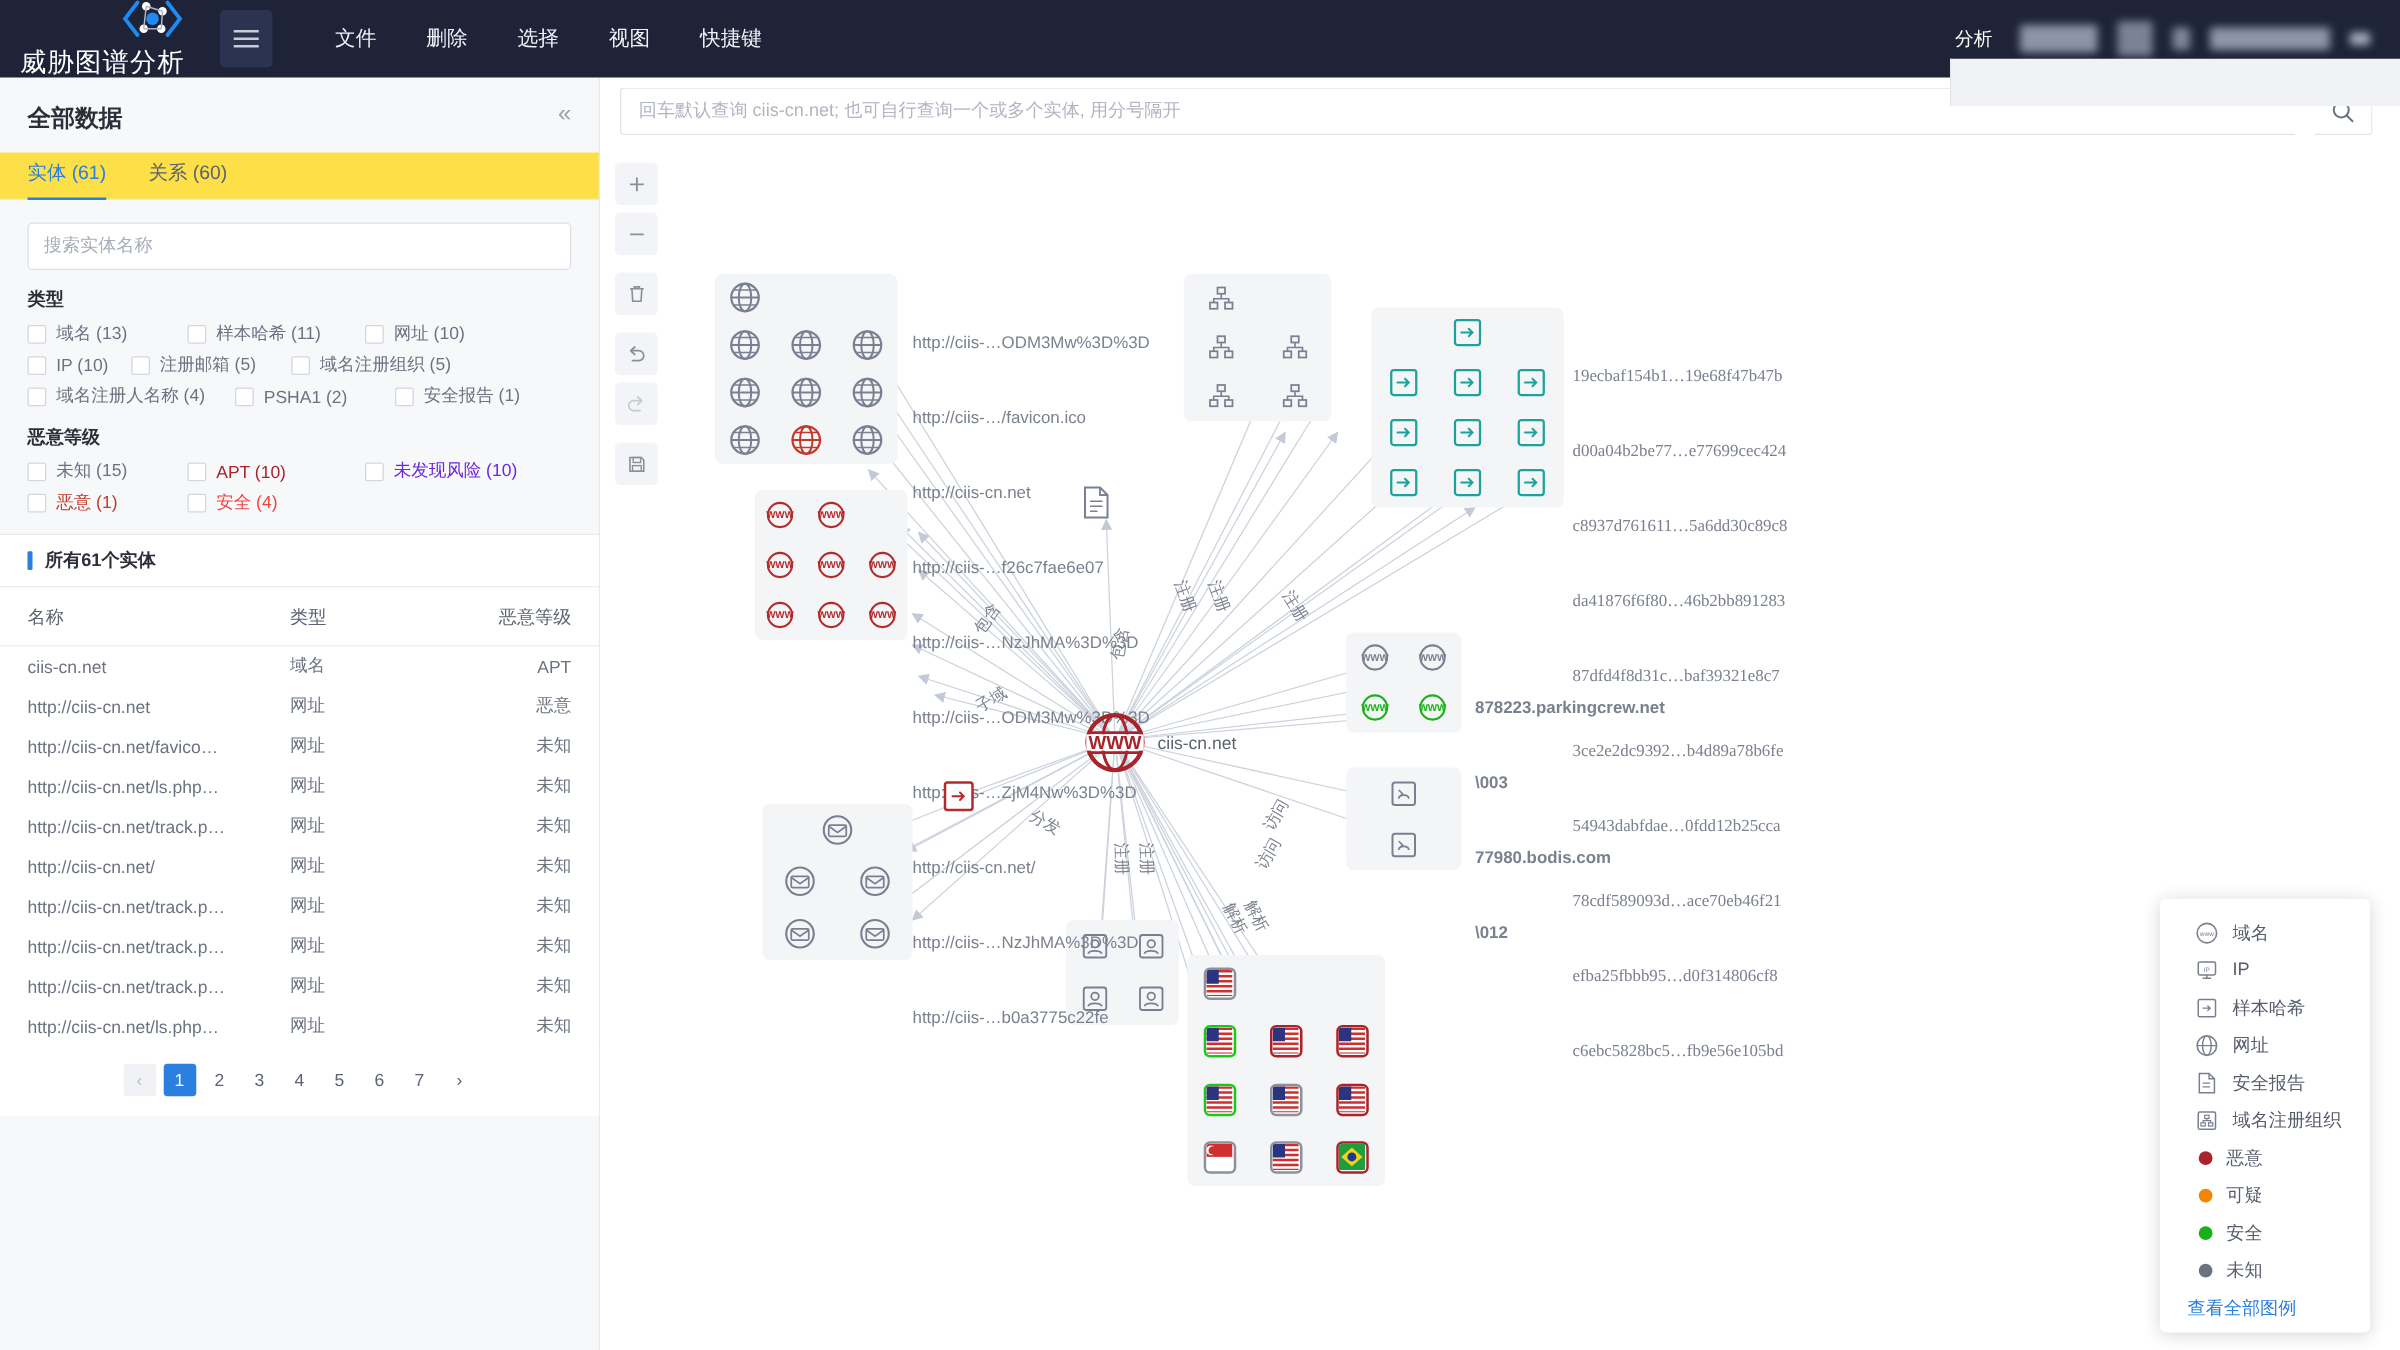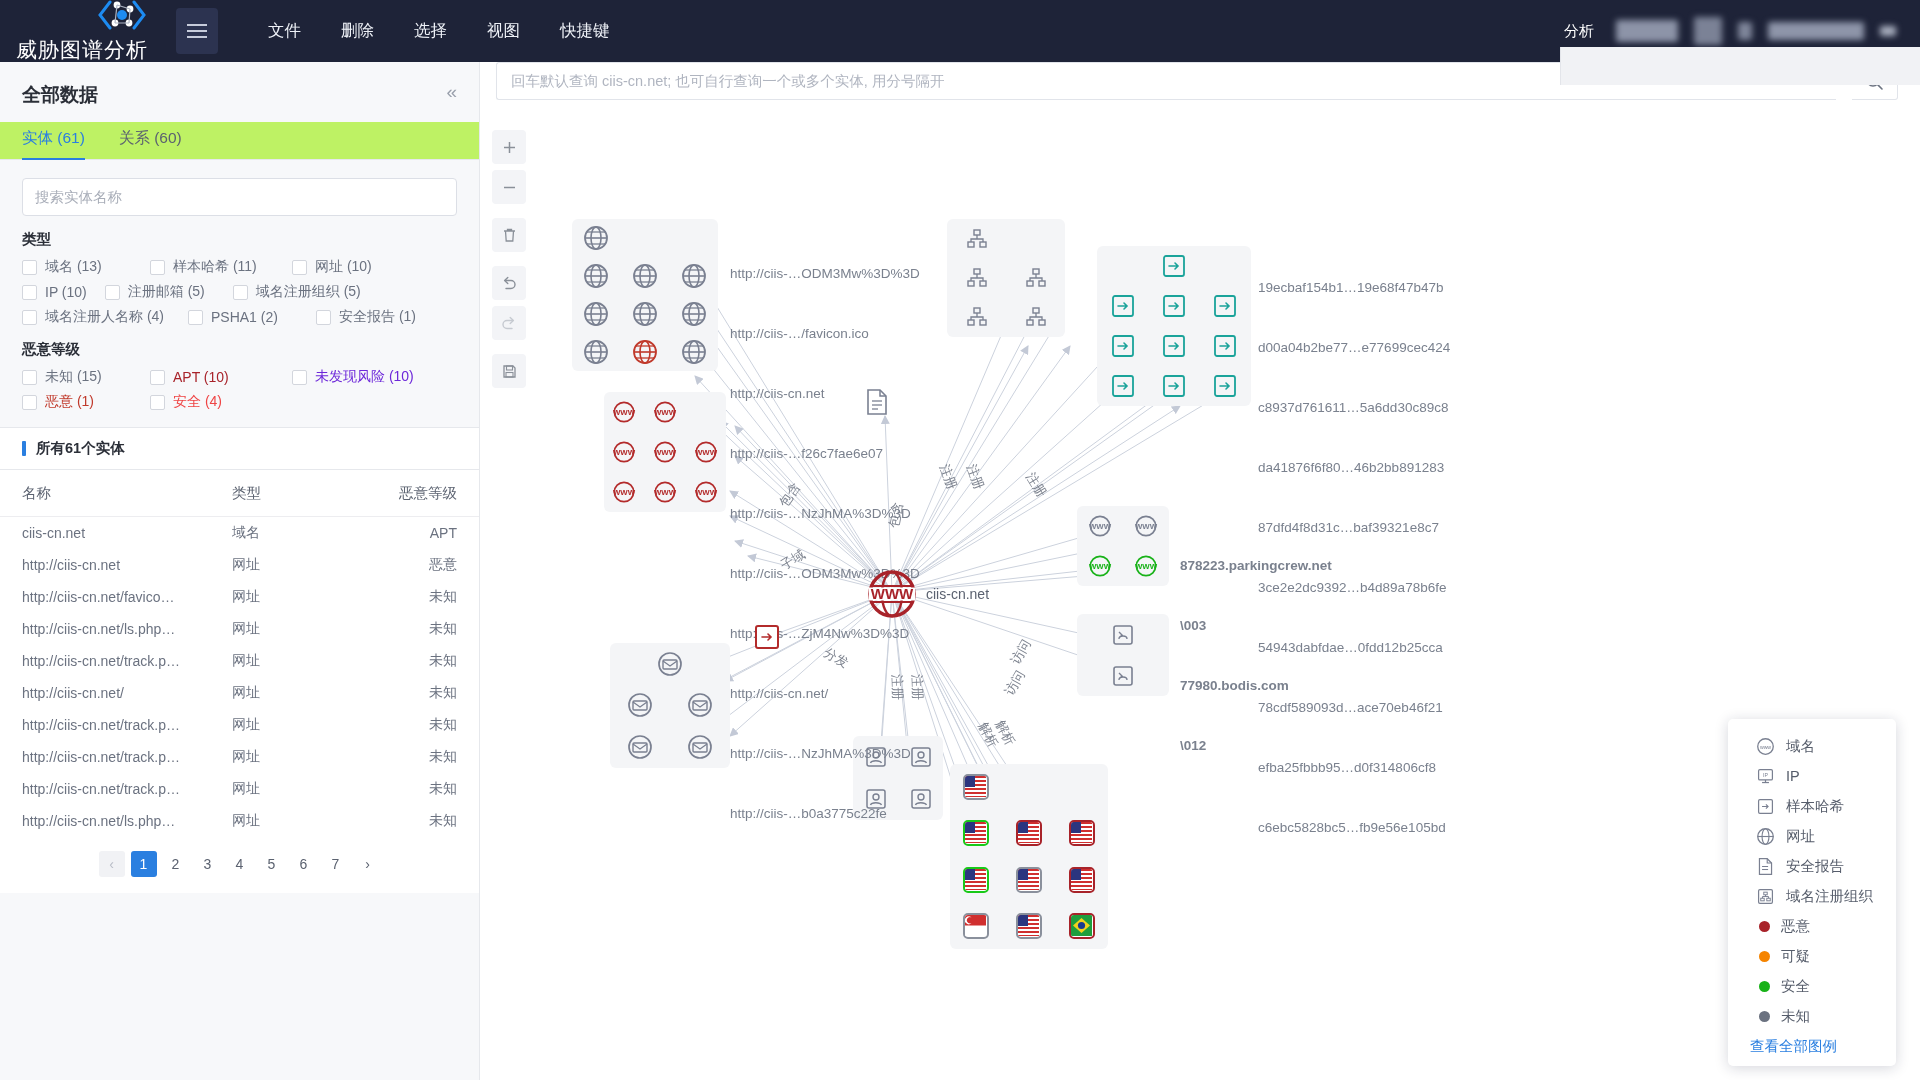--- a/index.html
+++ b/index.html
@@ -47,21 +47,21 @@
   .body { flex: 1; display: flex; min-height: 0; position: relative; }
 
   
   .sidebar {
     width: 480px; flex: 0 0 480px; background: #f7f8fa;
     border-right: 1px solid #e6e8ec; display: flex; flex-direction: column; min-height: 0;
   }
   .sb-head { padding: 20px 22px 0 22px; display: flex; align-items: flex-start; }
   .sb-title { font-size: 19px; font-weight: bold; color: #2b2f38; }
   .sb-collapse { margin-left: auto; color: #9aa0ac; font-size: 19px; cursor: pointer; line-height: 1; }
-  .sb-tabs { display: flex; padding: 0 22px; gap: 34px; border-bottom: 1px solid #e6e8ec; margin-top: 14px; background:#bef264;}
+  .sb-tabs { display: flex; padding: 0 22px; gap: 34px; border-bottom: 1px solid #e6e8ec; margin-top: 14px; background:#fde047;}
   .sb-tab { font-size: 15.5px; padding: 6px 0 10px 0; color: #5b6270; cursor: pointer; position: relative; }
   .sb-tab.active { color: #2a7fe0; }
   .sb-tab.active::after {
     content: ""; position: absolute; left: 0; right: 0; bottom: -1px; height: 2.5px; background: #2a7fe0;
   }
   .sb-search { padding: 18px 22px 0 22px; }
   .sb-search input {
     width: 100%; height: 38px; border: 1px solid #dcdfe6; border-radius: 4px;
     padding: 0 12px; font-size: 14.5px; color: #5b6270; background: #fff;
     font-family: "Liberation Sans", sans-serif;
@@ -97,21 +97,21 @@
   .pg {
     min-width: 26px; height: 26px; display: flex; align-items: center; justify-content: center;
     font-size: 14px; color: #5b6270; border-radius: 3px; cursor: pointer; padding: 0 6px;
   }
   .pg.active { background: #2a7fe0; color: #fff; }
   .pg.arrow { background: #f1f2f5; color: #b9bdc7; }
   .pg.arrow.next { background: transparent; color: #5b6270; }
 
   
   .main { flex: 1; display: flex; flex-direction: column; min-width: 0; background: #fff; position: relative; }
-  .searchbar { height: 54px; display: flex; align-items: flex-start; padding: 0 22px 0 16px; gap: 16px; }
+  .searchbar { height: 54px; display: flex; align-items: center; padding: 0 22px 0 16px; gap: 16px; }
   .searchbar input {
     flex: 1; height: 38px; border: 1px solid #e1e4ea; border-right: none; border-radius: 3px 0 0 3px;
     padding: 0 14px; font-size: 14.5px; color: #5b6270; font-family: "Liberation Sans", sans-serif;
   }
   .searchbar input::placeholder { color: #b0b5c0; }
   .search-btn {
     width: 46px; height: 38px; border: 1px solid #e1e4ea; border-left: none; border-radius: 0 3px 3px 0;
     background: #fff; display: flex; align-items: center; justify-content: center; cursor: pointer;
   }
   .canvas { flex: 1; position: relative; overflow: hidden; background: #fff; }
@@ -752,21 +752,21 @@
               </svg>
             </span>
           <span class="node-ic" style="grid-area:4/3">
               <svg width="26" height="26" viewBox="0 0 26 26">
                 <rect x="3" y="3" width="20" height="20" rx="2" stroke="#1aa39a" stroke-width="1.8" fill="none"></rect>
                 <path d="M8 13h9M14 10l3 3-3 3" stroke="#1aa39a" stroke-width="1.6" fill="none" stroke-linecap="round"></path>
               </svg>
             </span>
         </div>
 
-        <div class="txtblock" style="left:778px;top:122px;">
+        <div class="txtblock" style="left:778px;top:135px;font-family:Liberation Serif, serif;">
           <div>19ecbaf154b1…19e68f47b47b</div>
           <div>d00a04b2be77…e77699cec424</div>
           <div>c8937d761611…5a6dd30c89c8</div>
           <div>da41876f6f80…46b2bb891283</div>
           <div>87dfd4f8d31c…baf39321e8c7</div>
           <div>3ce2e2dc9392…b4d89a78b6fe</div>
           <div>54943dabfdae…0fdd12b25cca</div>
           <div>78cdf589093d…ace70eb46f21</div>
           <div>efba25fbbb95…d0f314806cf8</div>
           <div>c6ebc5828bc5…fb9e56e105bd</div>

